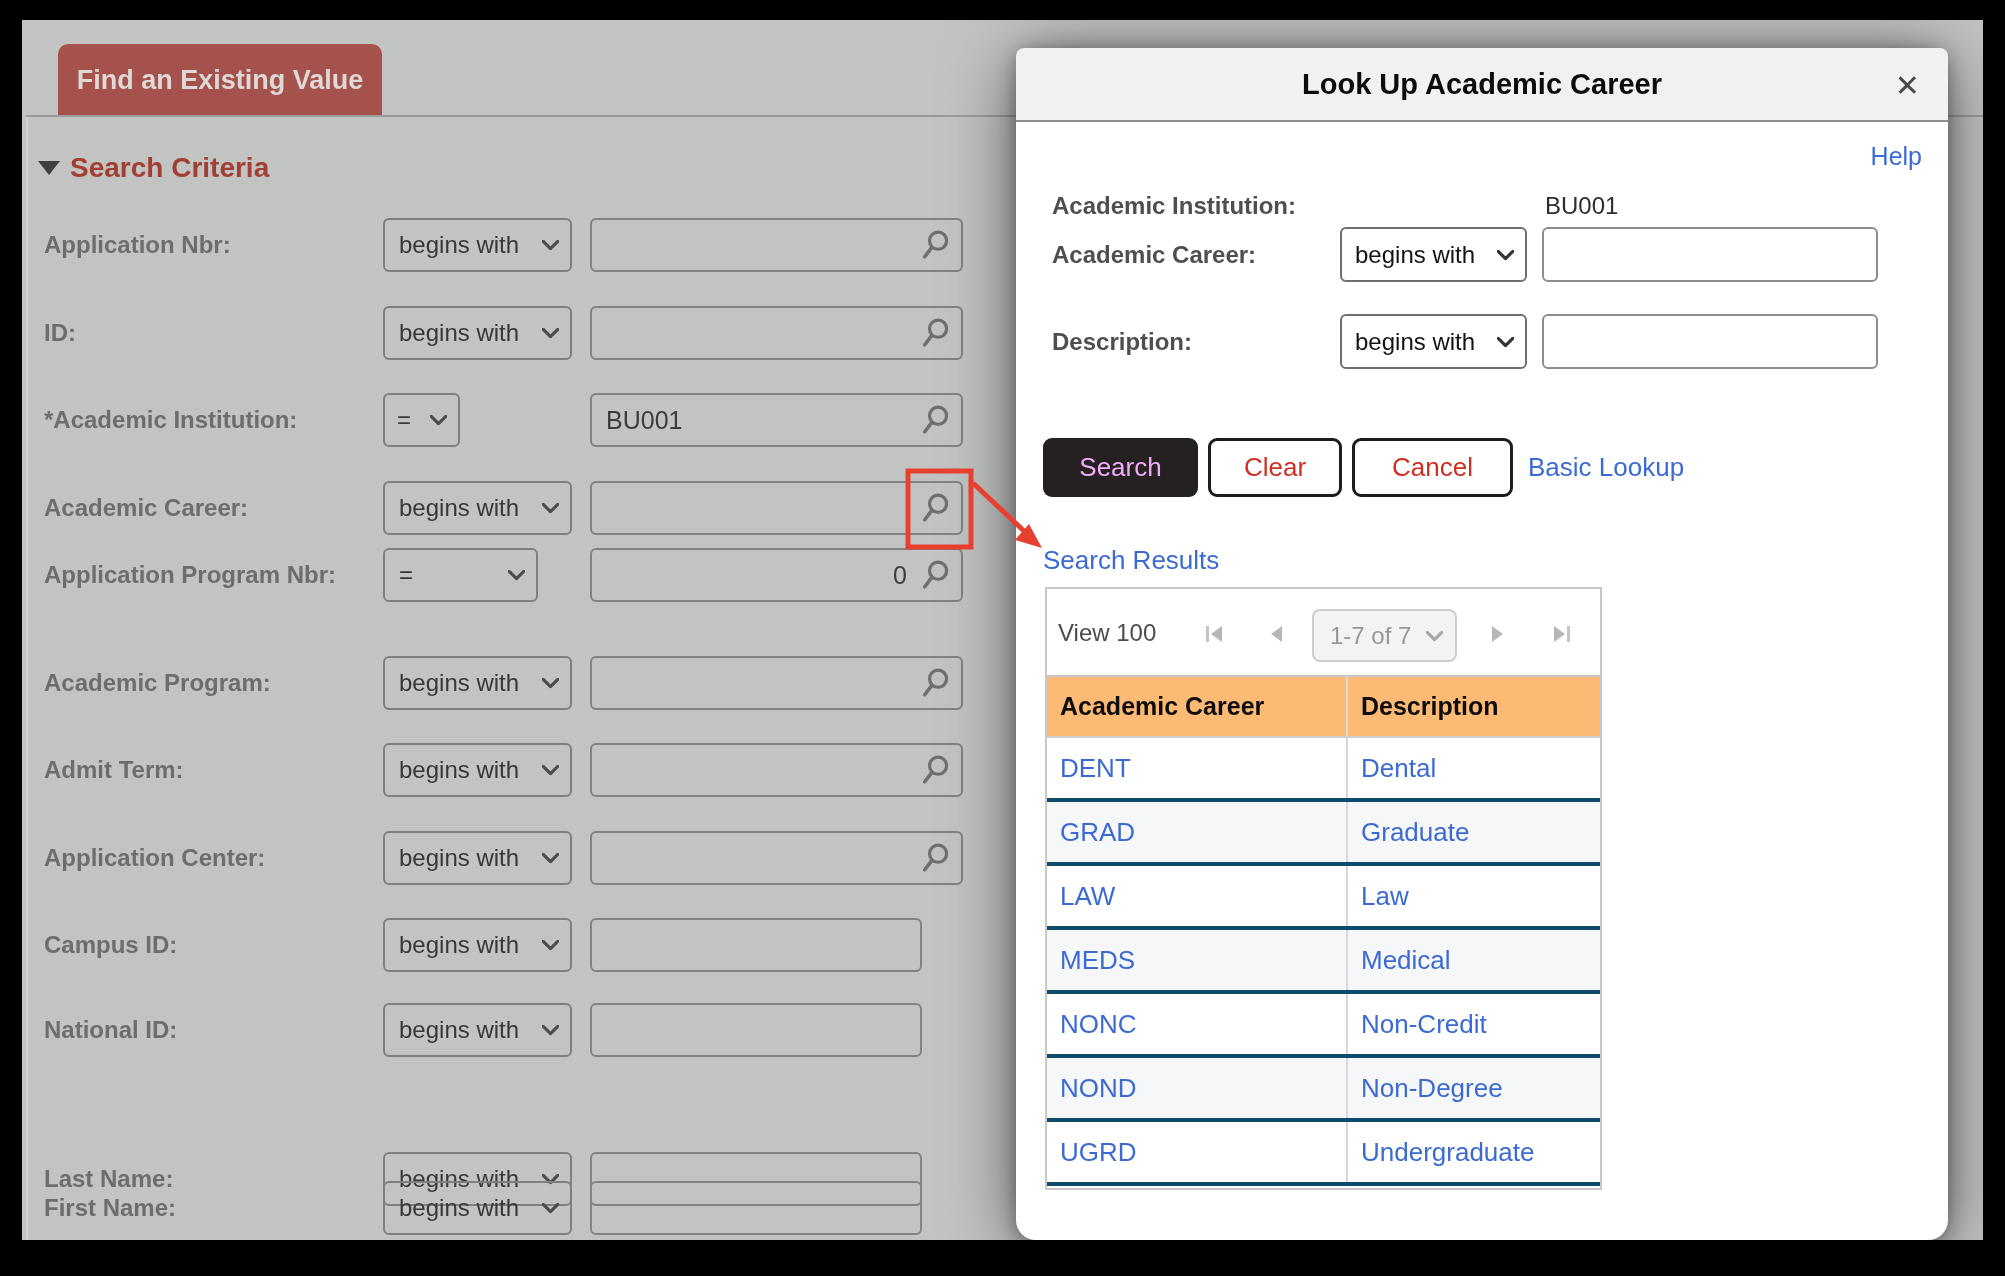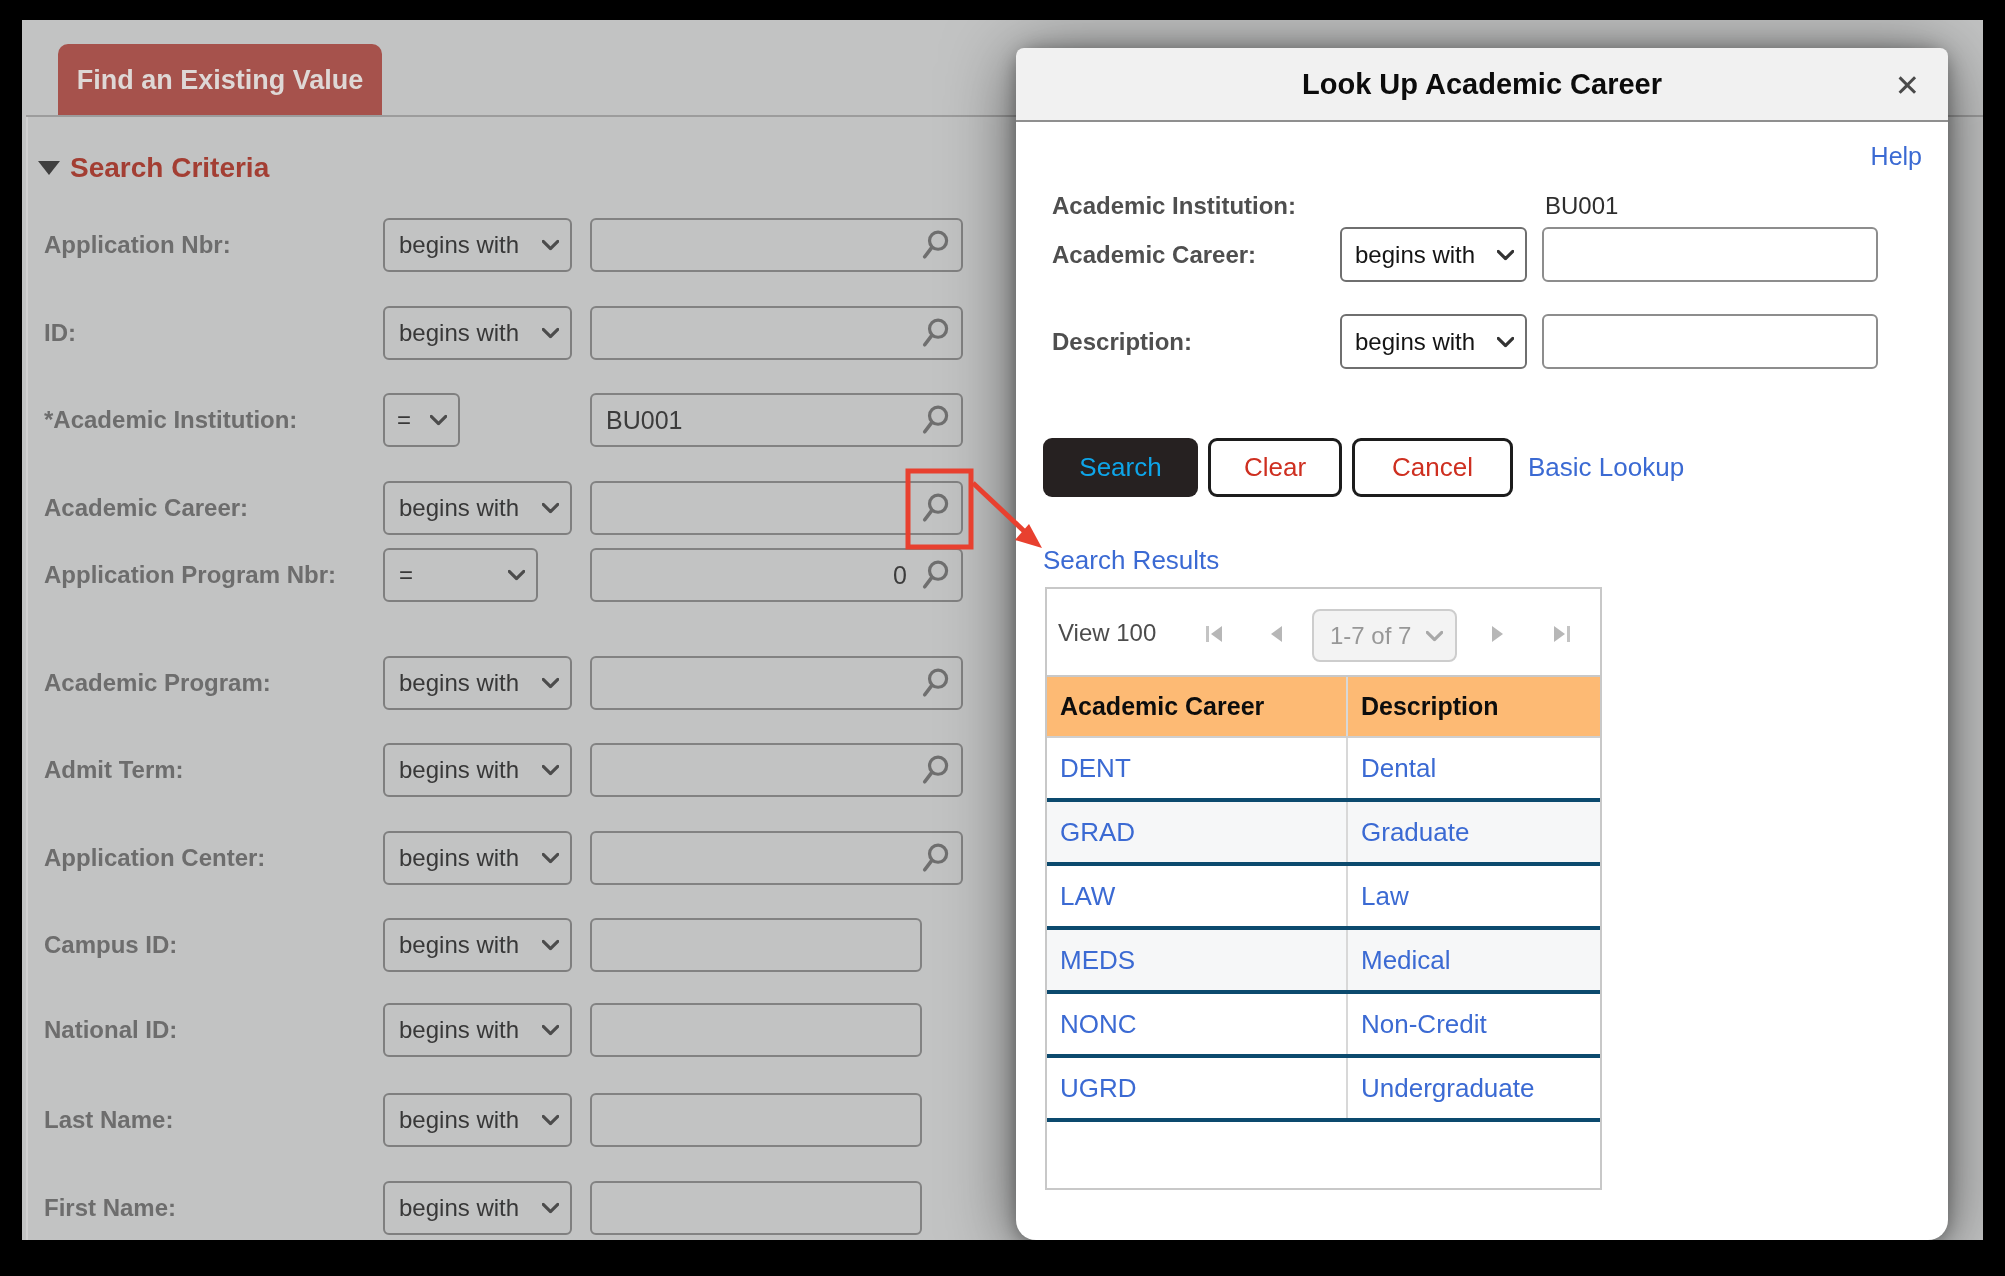--- a/index.html
+++ b/index.html
@@ -49,21 +49,21 @@
   .m-help { position:absolute; right:26px; top:94px; font-size:25px; color:var(--link,#3b6ad3); }
   .m-label { position:absolute; left:36px; font-size:24px; font-weight:bold; color:#4f4f4f; white-space:nowrap; }
   .m-value { position:absolute; left:529px; font-size:24px; color:#2e2e2e; }
   .m-select { position:absolute; left:324px; width:187px; height:55px; background:#fff; border:2px solid #6f6f6f;
               border-radius:6px; display:flex; align-items:center; padding-left:13px; font-size:24px; color:#141414; }
   .m-select .chev polyline { stroke:#333; }
   .m-input { position:absolute; left:526px; width:336px; height:55px; background:#fff; border:2px solid #8d8d8d; border-radius:6px; }
 
   .btn { position:absolute; top:390px; height:59px; border-radius:9px; display:flex; align-items:center;
          justify-content:center; font-size:26px; }
-  .btn-search { left:27px; width:155px; background:var(--btn-dark,#262121); color:#0ea5e9; }
+  .btn-search { left:27px; width:155px; background:var(--btn-dark,#262121); color:#f0abfc; }
   .btn-outline { background:#fff; border:3px solid #1c1c1c; color:var(--btn-red,#ce2f20); }
   .btn-clear { left:192px; width:134px; }
   .btn-cancel { left:336px; width:161px; }
   .m-basic { position:absolute; left:512px; top:390px; height:59px; display:flex; align-items:center;
              font-size:26px; color:var(--link,#3b6ad3); }
   .m-results-label { position:absolute; left:27px; top:497px; font-size:26px; color:var(--link,#3b6ad3); }
 
   .grid { position:absolute; left:29px; top:539px; width:557px; height:603px; border:2px solid #c8c8c8;
           background:#fff; overflow:hidden; }
   .pager { position:relative; height:88px; border-bottom:2px solid #c8c8c8; }
@@ -251,21 +251,21 @@
           <div class="f-select v-std">
             <span>begins with</span>
             <svg class="chev" viewBox="0 0 14 8">
               <polyline points="1,1 7,7 13,1"></polyline>
             </svg>
           </div>
           <div class="f-input" style="width: 332px;">
             <span class="f-value"></span>
           </div>
         </div>
-        <div class="frow" style="top: 1073px; text-align: right;">
+        <div class="frow" style="top: 1132px; text-align: right;">
           <span class="f-label">Last Name:</span>
           <div class="f-select v-std">
             <span>begins with</span>
             <svg class="chev" viewBox="0 0 14 8">
               <polyline points="1,1 7,7 13,1"></polyline>
             </svg>
           </div>
           <div class="f-input" style="width: 332px;">
             <span class="f-value"></span>
           </div>
@@ -399,20 +399,28 @@
             </div>
           </div>
           <div class="g-row">
             <div class="c1">
               <span class="g-link">NONC</span>
             </div>
             <div class="c2">
               <span class="g-link">Non-Credit</span>
             </div>
           </div>
+          <div class="g-row alt">
+            <div class="c1">
+              <span class="g-link">NOND</span>
+            </div>
+            <div class="c2">
+              <span class="g-link">Non-Degree</span>
+            </div>
+          </div>
           <div class="g-row">
             <div class="c1">
               <span class="g-link">UGRD</span>
             </div>
             <div class="c2">
               <span class="g-link">Undergraduate</span>
             </div>
           </div>
         </div>
     </div>

